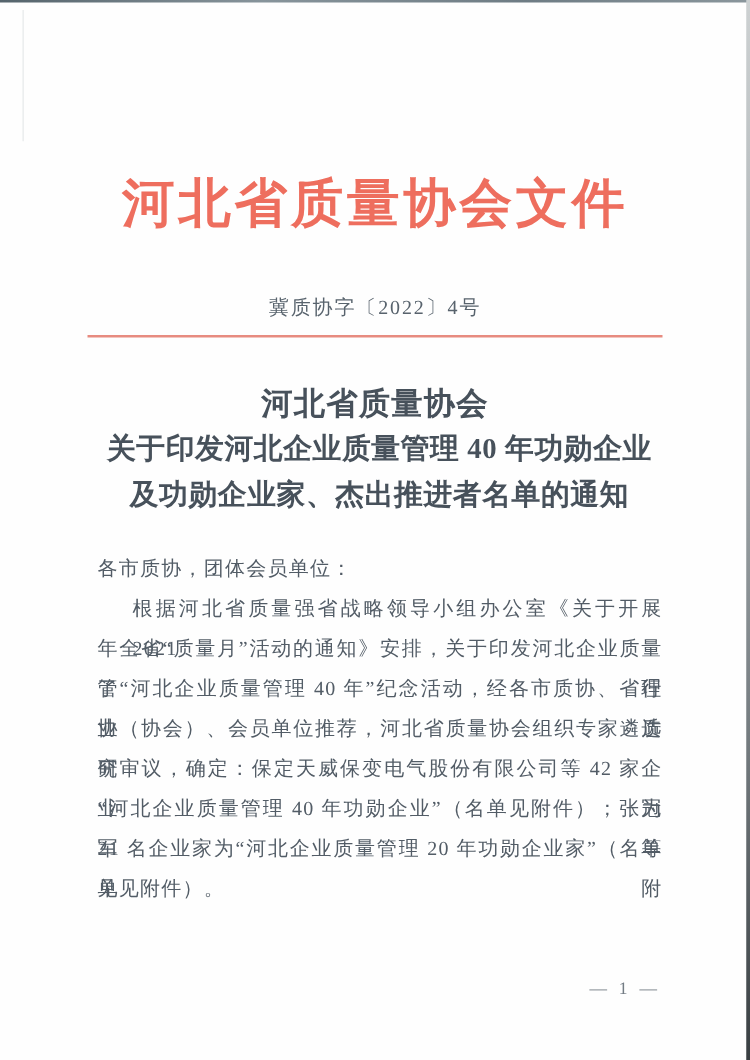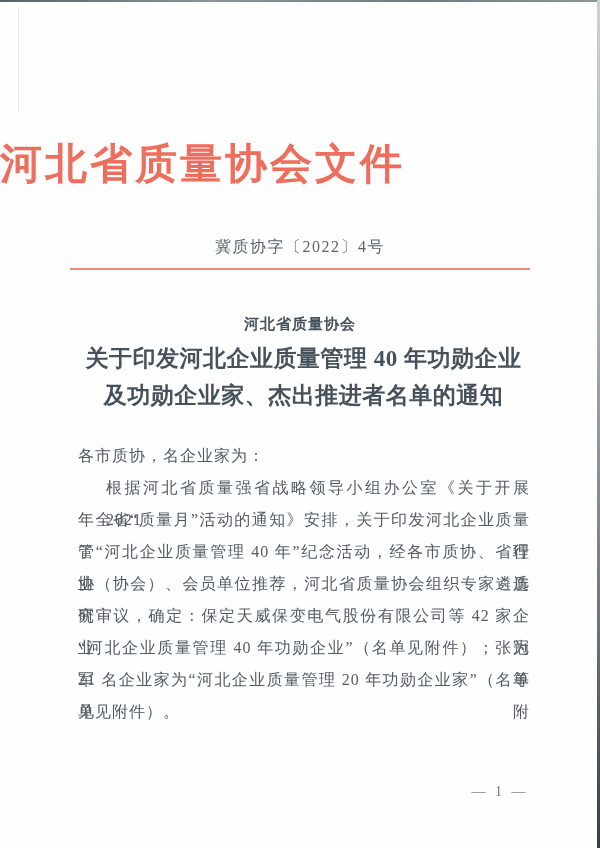--- a/index.html
+++ b/index.html
@@ -33,21 +33,21 @@
     left: 18px; top: 8px;
     width: 1px; height: 105px;
     background: #e6e9ea;
   }
   
   .org-title {
     position: absolute;
     top: 138px; left: 0; right: 0;
     height: 52px;
     line-height: 52px;
-    text-align: left;
+    text-align: center;
     font-size: 42px;
     font-weight: bold;
     letter-spacing: 3px;
     color: var(--accent-red, #ee6e5e);
     white-space: nowrap;
   }
   .doc-number {
     position: absolute;
     top: 236px; left: 0; right: 0;
     height: 22px;
@@ -66,21 +66,21 @@
   }
   
   .notice-title {
     position: absolute;
     top: 308px; left: 0; right: 0;
     text-align: center;
     color: var(--title-text, #47515b);
     font-weight: bold;
   }
   .nt1 {
-    font-size: 15px;
+    font-size: 25px;
     line-height: 32px;
     letter-spacing: 1px;
   }
   .nt2, .nt3 {
     font-size: 23px;
     line-height: 37px;
     letter-spacing: 0.5px;
     margin-left: 7px;
   }
   
@@ -134,21 +134,21 @@
 
   <div class="red-divider"></div>
 
   <div class="notice-title">
     <div class="nt1">河北省质量协会</div>
     <div class="nt2">关于印发河北企业质量管理 40 年功勋企业</div>
     <div class="nt3">及功勋企业家、杰出推进者名单的通知</div>
   </div>
 
   <div class="body-text">
-    <div class="bline salutation">各市质协，名企业家为：</div>
+    <div class="bline salutation">各市质协，团体会员单位：</div>
     <div class="bline just indent">根据河北省质量强省战略领导小组办公室《关于开展 2021</div>
     <div class="bline just">年全省“质量月”活动的通知》安排，关于印发河北企业质量管理</div>
     <div class="bline just">了“河北企业质量管理 40 年”纪念活动，经各市质协、省行业质</div>
     <div class="bline just">协（协会）、会员单位推荐，河北省质量协会组织专家遴选研</div>
     <div class="bline just">究审议，确定：保定天威保变电气股份有限公司等 42 家企业为</div>
     <div class="bline just">“河北企业质量管理 40 年功勋企业”（名单见附件）；张冠军等</div>
     <div class="bline just">21 名企业家为“河北企业质量管理 20 年功勋企业家”（名单见附</div>
     <div class="bline">单见附件）。</div>
   </div>
 

